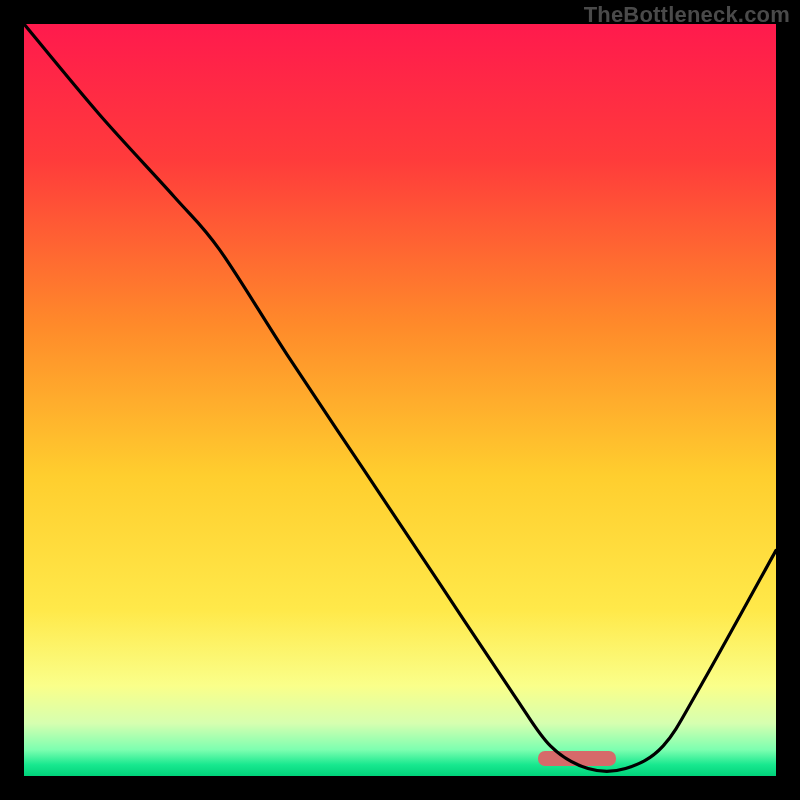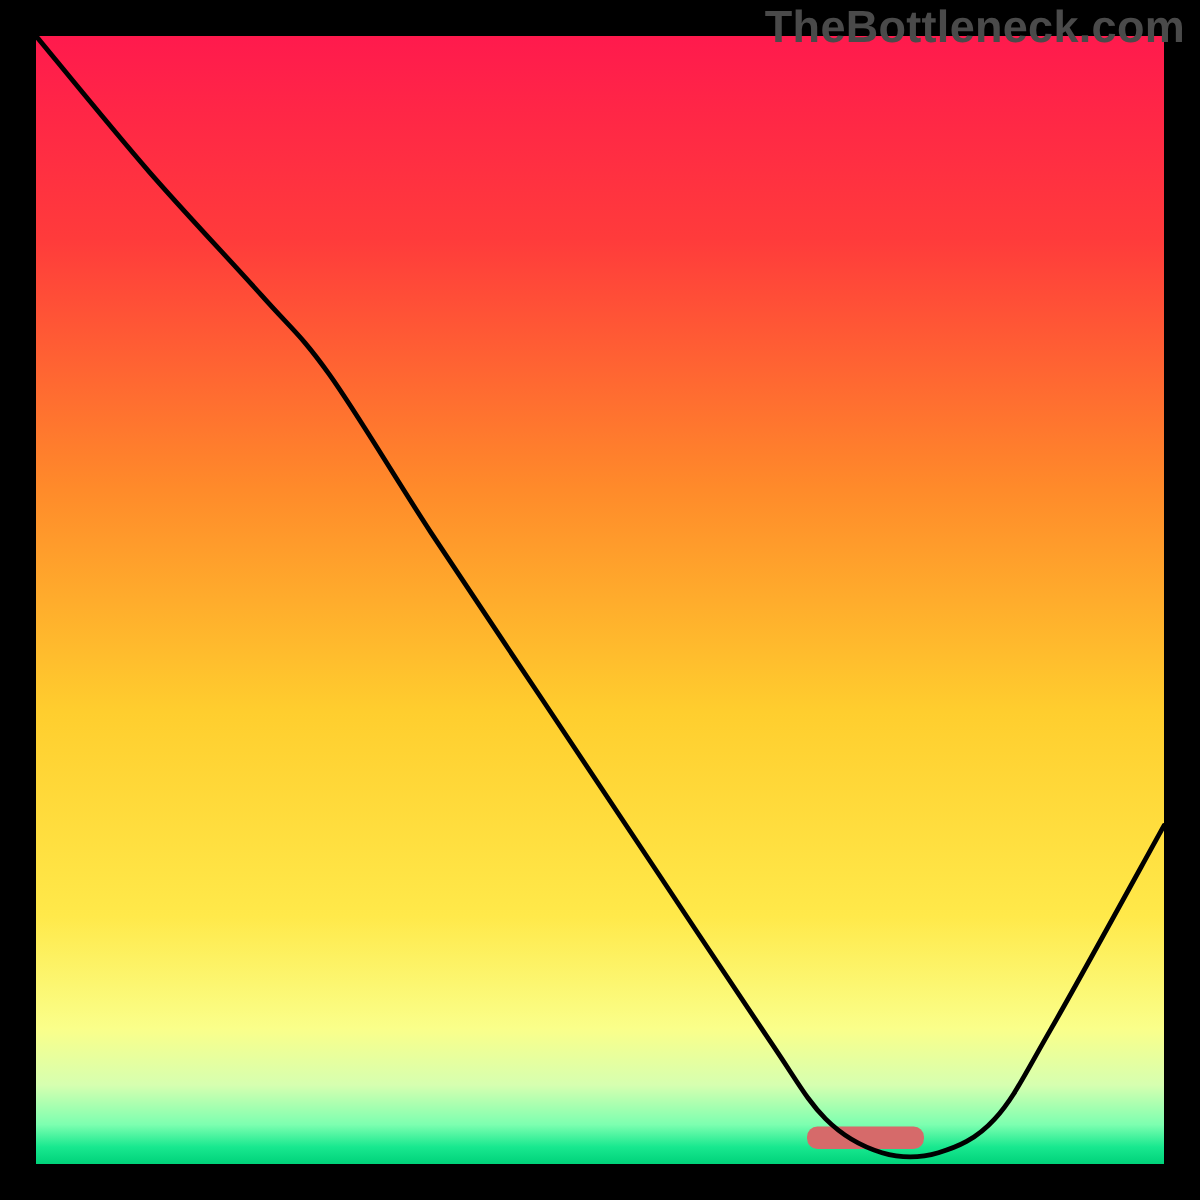--- a/index.html
+++ b/index.html
@@ -43,21 +43,21 @@
   }
   .marker {
     position: absolute;
     border-radius: 7px;
   }
   .watermark {
     position: absolute;
     top: 2px;
     right: 10px;
     color: #4a4a4a;
-    font-size: 30px;
+    font-size: 22px;
     font-weight: 600;
     letter-spacing: 0.2px;
   }
 </style>
 </head>
 <body>
 
 <div class="frame">
 
   <div class="plot">

